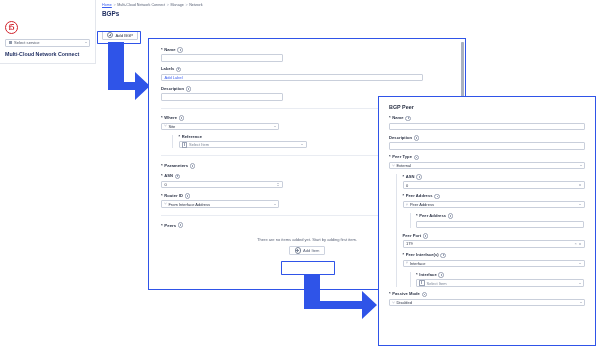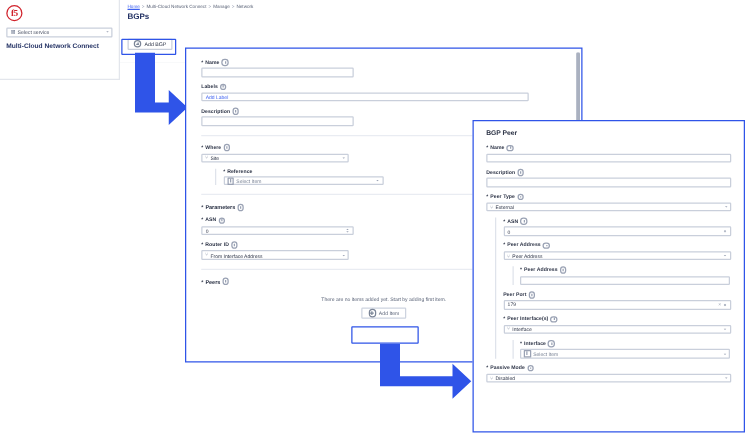--- a/index.html
+++ b/index.html
@@ -73,21 +73,21 @@
   
   .left-shell{
     position:absolute;left:0;top:0;width:96px;height:64px;background:#fff;
     border-right:.6px solid #e3e6ec;border-bottom:.6px solid #e3e6ec;
     box-sizing:border-box;padding:4px 5px 0 5px;
   }
   .f5logo{
     width:13px;height:13px;border-radius:50%;border:1.4px solid #d1222b;
     display:flex;align-items:center;justify-content:center;
     color:#d1222b;font-weight:bold;font-size:7.4px;font-family:"Liberation Serif",serif;
-    line-height:1;box-sizing:border-box;letter-spacing:-.4px;
+    line-height:1;box-sizing:border-box;letter-spacing:-.4px;margin-top:17px;
   }
   .svc{
     margin-top:4.5px;height:8px;border:.5px solid #c9cfdb;border-radius:1px;
     display:flex;align-items:center;gap:2px;padding:0 2.5px;font-size:4.1px;color:#4a5164;
     box-sizing:border-box;
   }
   .dots{width:3.6px;height:3.6px;display:grid;grid-template-columns:repeat(3,1fr);
         grid-template-rows:repeat(3,1fr);gap:.25px;flex:0 0 auto;}
   .dots span{background:#8a93a6;border-radius:.2px;}
   .app-title{

